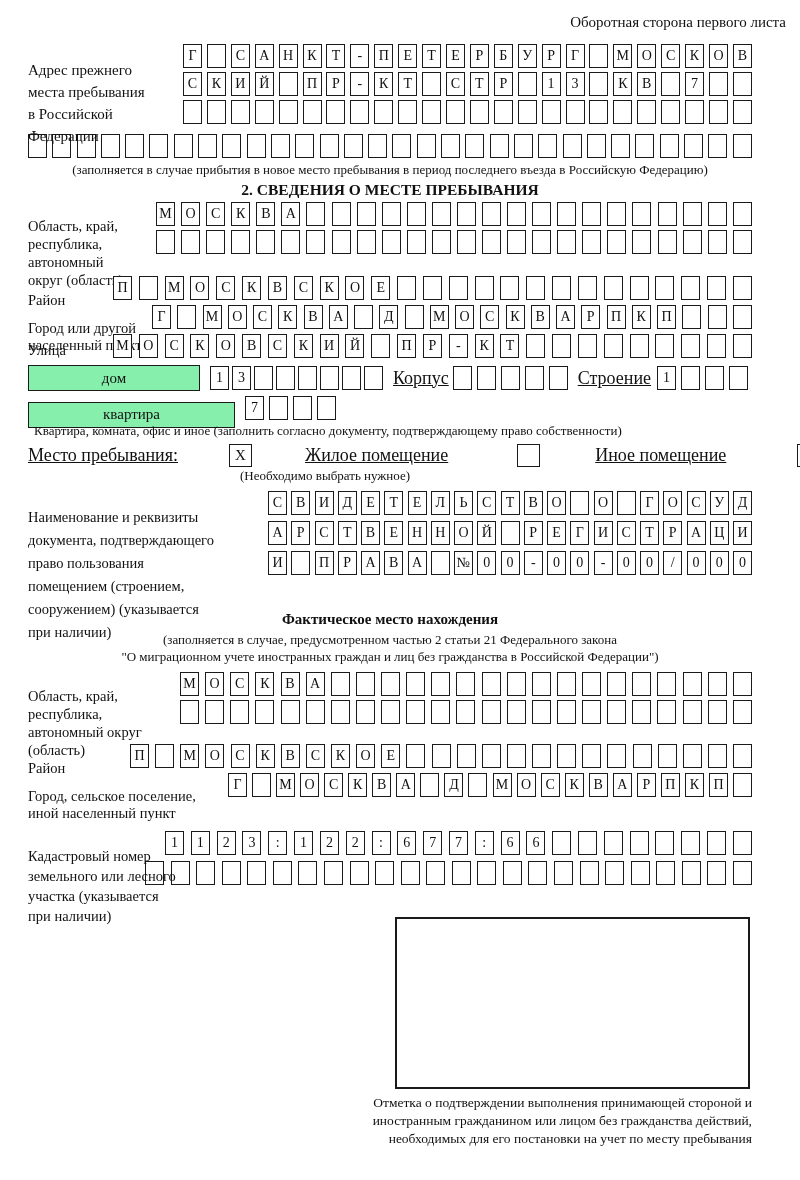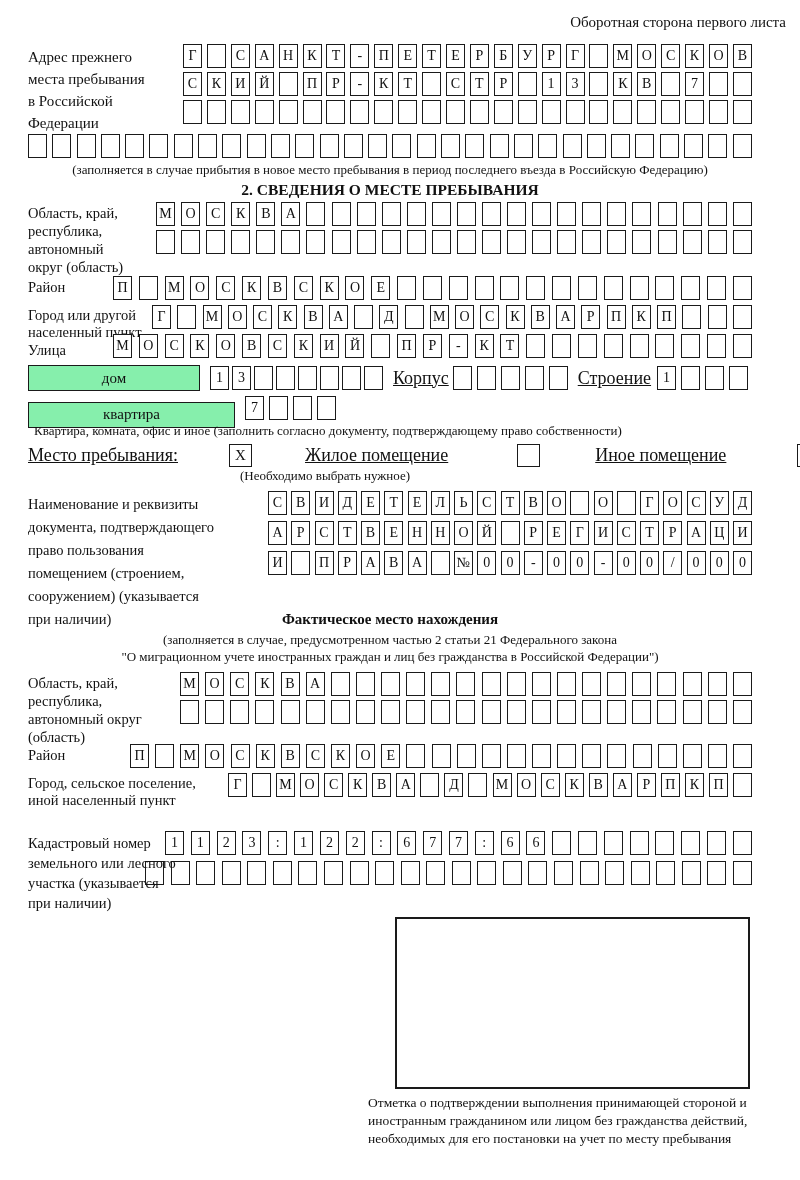--- a/index.html
+++ b/index.html
@@ -10,34 +10,34 @@
   .hdr-note{text-align:right;font-size:15px;padding-right:14px;height:20px;}
   
   .cellrow{display:flex;justify-content:space-between;margin-bottom:4px;}
   .cellrow.tight{justify-content:flex-start;}
   .g3{gap:3px;} .g5{gap:5px;}
   .cell{flex:none;width:17px;height:22px;border:1.6px solid #1a1a1a;
         display:flex;align-items:center;justify-content:center;
         font-size:14px;line-height:1;background:#fff;}
   
   .frow{position:relative;}
-  .rlabel{position:absolute;left:0;top:2px;font-size:14.5px;line-height:18px;
+  .rlabel{position:absolute;left:0;top:15px;font-size:14.5px;line-height:18px;
           white-space:pre-line;}
   .rcells{}
   .caption{font-size:13px;text-align:center;height:17px;}
   .caption.left{text-align:left;padding-left:6px;}
   .sec-title{text-align:center;font-weight:bold;font-size:15.5px;height:21px;margin-top:2px;}
   .labelbox{flex:none;border:1.6px solid #1a1a1a;height:24px;display:flex;
             align-items:center;justify-content:center;font-size:15px;background:#86efac;}
   .inlrow{display:flex;align-items:center;height:30px;}
   .inl{font-size:18px;flex:none;text-decoration:underline;}
   .chk{flex:none;width:21px;height:21px;border:1.6px solid #1a1a1a;display:flex;
        align-items:center;justify-content:center;font-size:15px;background:#fff;}
   .bigbox{border:2px solid #1a1a1a;width:351px;height:168px;background:#fff;}
-  .stamp-cap{font-size:13.5px;text-align:left;line-height:18px;}
+  .stamp-cap{font-size:13.5px;text-align:right;line-height:18px;}
 </style>
 </head>
 <body>
 
 <div class="sheet">
   <div class="hdr-note">Оборотная сторона первого листа</div>
 
   <div class="content">
 
     <div class="frow" style="height:90px;margin-top:10px;">

